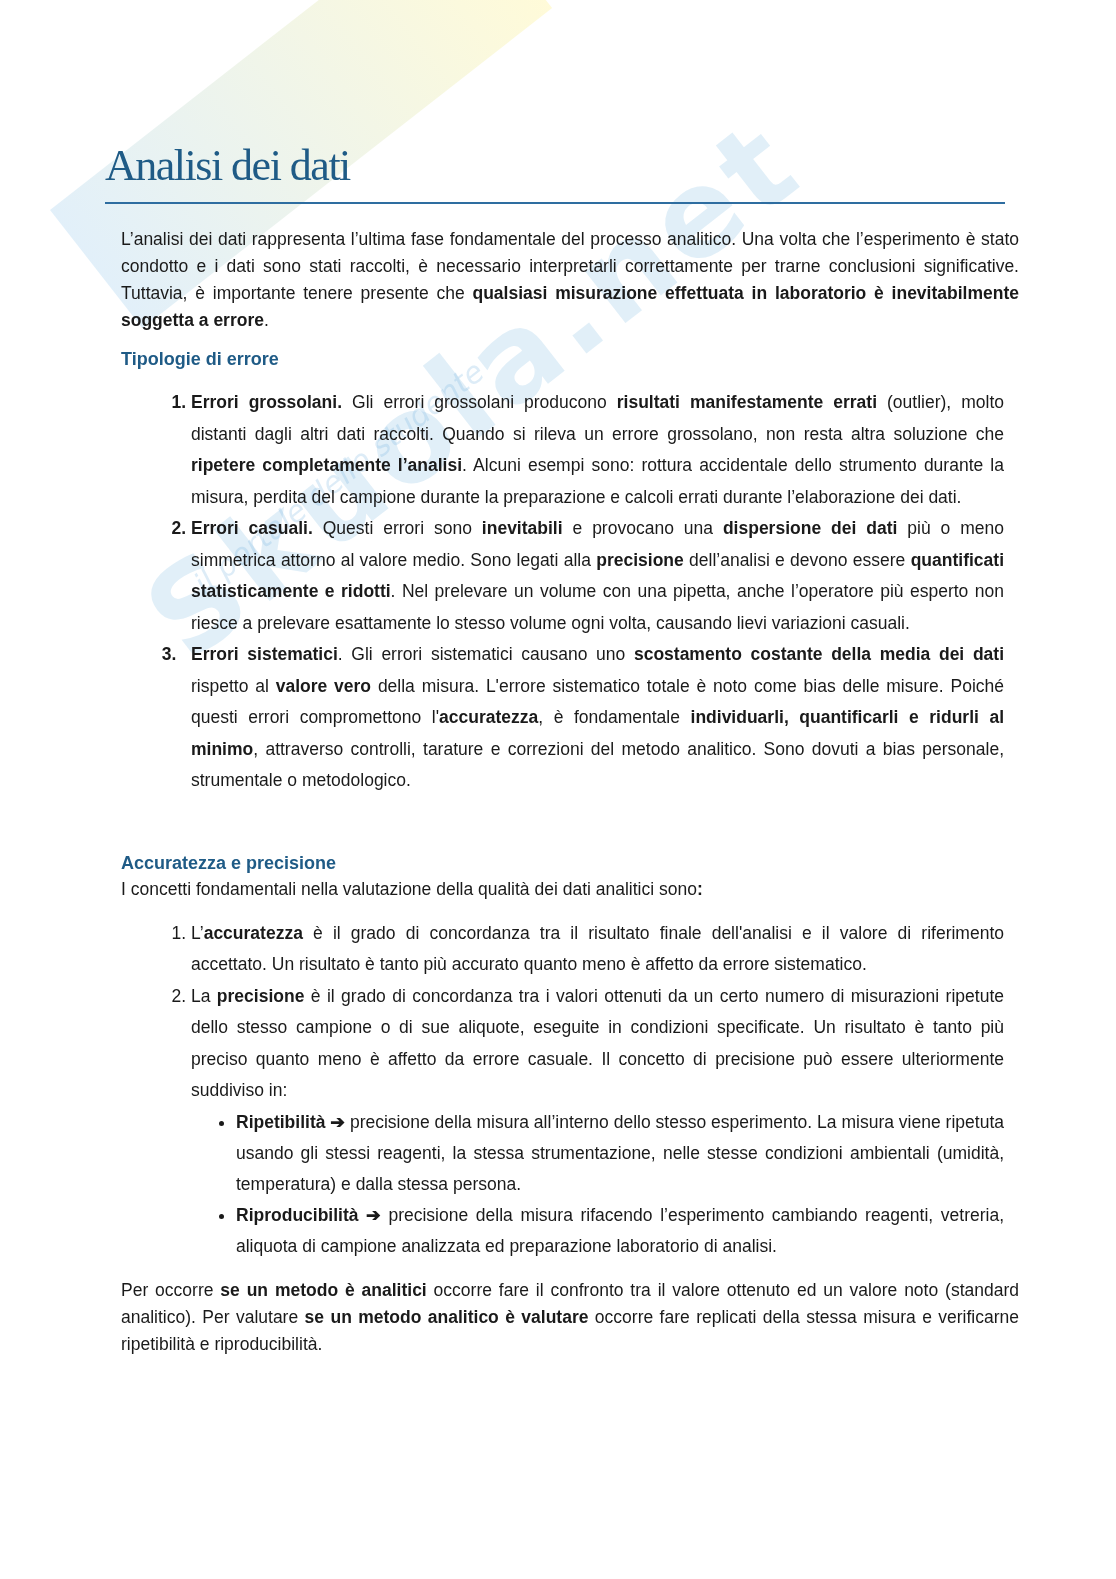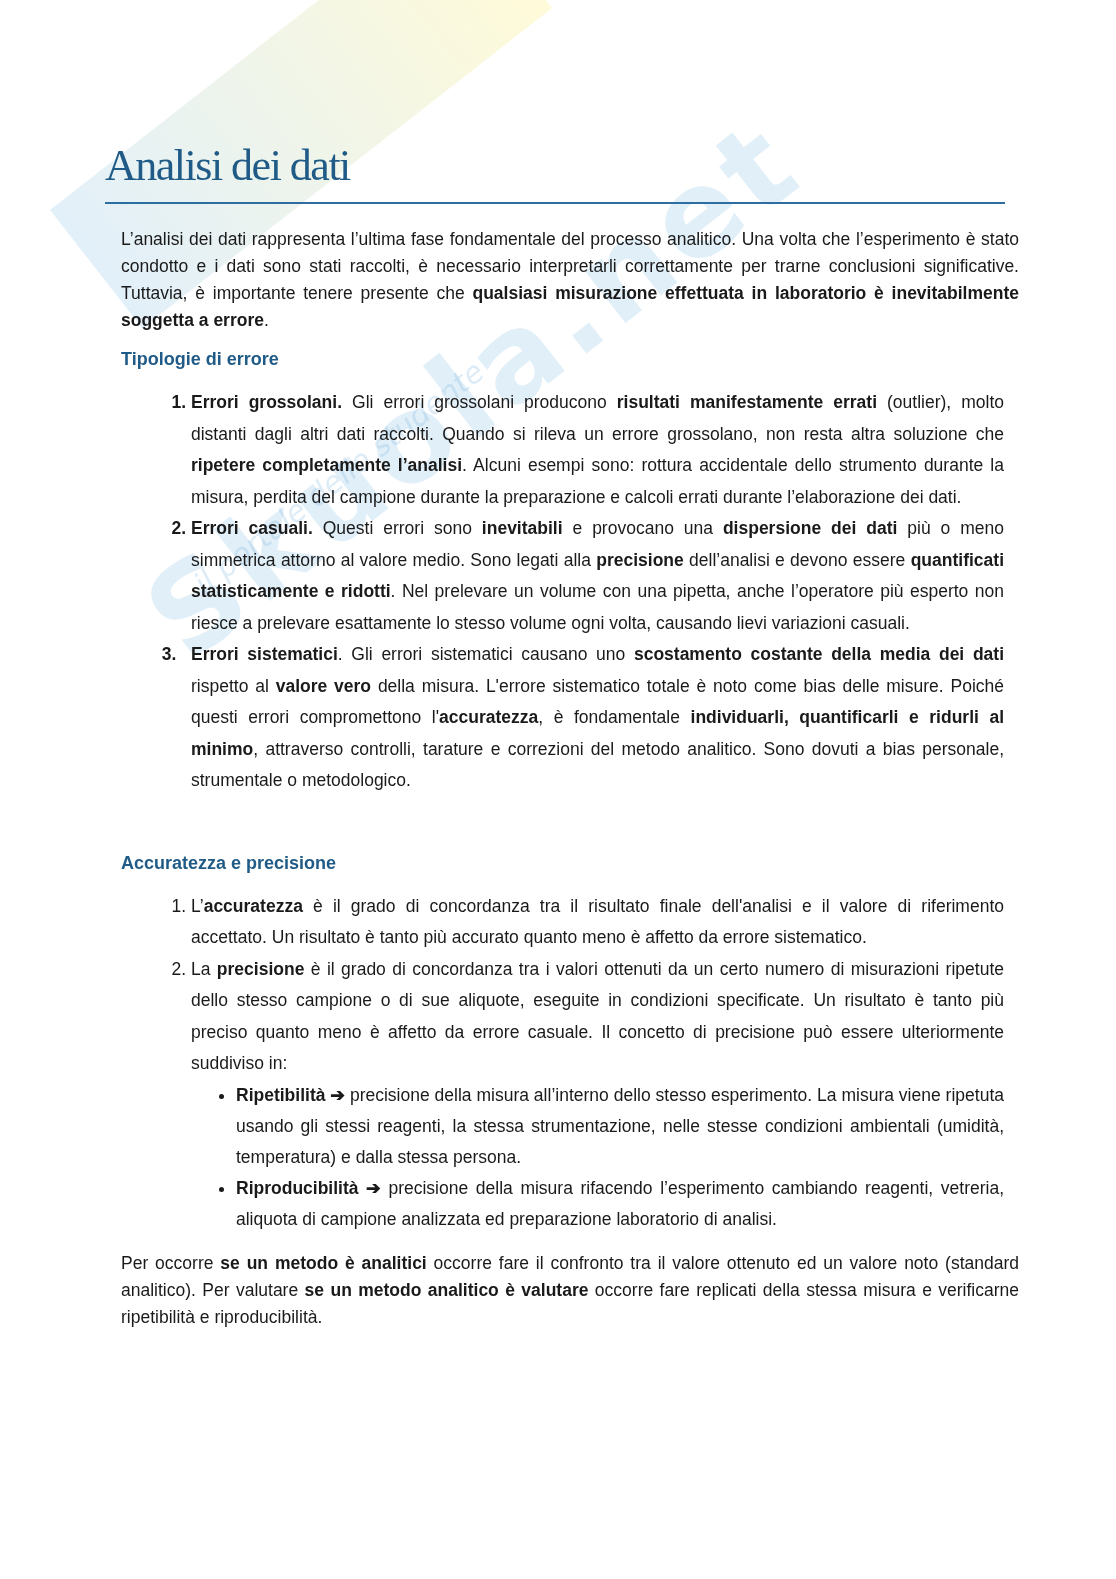--- a/index.html
+++ b/index.html
@@ -53,20 +53,21 @@
     <h2>Tipologie di errore</h2>
     <ol>
       <li><b>Errori grossolani.</b><span> Gli errori grossolani producono </span><b>risultati manifestamente errati</b><span> (outlier), molto distanti dagli altri dati raccolti. Quando si rileva un errore grossolano, non resta altra soluzione che </span><b>ripetere completamente l’analisi</b><span>. Alcuni esempi sono: rottura accidentale dello strumento durante la misura, perdita del campione durante la preparazione e calcoli errati durante l’elaborazione dei dati.</span></li>
       <li><b>Errori casuali.</b><span> Questi errori sono </span><b>inevitabili</b><span> e provocano una </span><b>dispersione dei dati</b><span> più o meno simmetrica attorno al valore medio. Sono legati alla </span><b>precisione</b><span> dell’analisi e devono essere </span><b>quantificati statisticamente e ridotti</b><span>. Nel prelevare un volume con una pipetta, anche l’operatore più esperto non riesce a prelevare esattamente lo stesso volume ogni volta, causando lievi variazioni casuali.</span></li>
       <li style="list-style-type:'3.   ';"><b>Errori sistematici</b><span>. Gli errori sistematici causano uno </span><b>scostamento costante della media dei dati</b><span> rispetto al </span><b>valore vero</b><span> della misura. L'errore sistematico totale è noto come bias delle misure. Poiché questi errori compromettono l'</span><b>accuratezza</b><span>, è fondamentale </span><b>individuarli, quantificarli e ridurli al minimo</b><span>, attraverso controlli, tarature e correzioni del metodo analitico. Sono dovuti a bias personale, strumentale o metodologico.</span></li>
     </ol>
 
     <div class="gap"></div>
 
     <h2>Accuratezza e precisione</h2>
+    <p><span>I concetti fondamentali nella valutazione della qualità dei dati analitici sono</span><b>:</b></p>
     <ol class="plain">
       <li><span>L’</span><b>accuratezza</b><span> è il grado di concordanza tra il risultato finale dell'analisi e il valore di riferimento accettato. Un risultato è tanto più accurato quanto meno è affetto da errore sistematico.</span></li>
       <li><span>La </span><b>precisione</b><span> è il grado di concordanza tra i valori ottenuti da un certo numero di misurazioni ripetute dello stesso campione o di sue aliquote, eseguite in condizioni specificate. Un risultato è tanto più preciso quanto meno è affetto da errore casuale. Il concetto di precisione può essere ulteriormente suddiviso in:</span>
         <ul>
           <li><b>Ripetibilità ➔</b><span> precisione della misura all’interno dello stesso esperimento. La misura viene ripetuta usando gli stessi reagenti, la stessa strumentazione, nelle stesse condizioni ambientali (umidità, temperatura) e dalla stessa persona.</span></li>
           <li><b>Riproducibilità ➔</b><span> precisione della misura rifacendo l’esperimento cambiando reagenti, vetreria, aliquota di campione analizzata ed preparazione laboratorio di analisi.</span></li>
         </ul>
       </li>
     </ol>
     <p><span>Per occorre </span><b>se un metodo è analitici</b><span> occorre fare il confronto tra il valore ottenuto ed un valore noto (standard analitico). Per valutare </span><b>se un metodo analitico è valutare</b><span> occorre fare replicati della stessa misura e verificarne ripetibilità e riproducibilità.</span></p>

